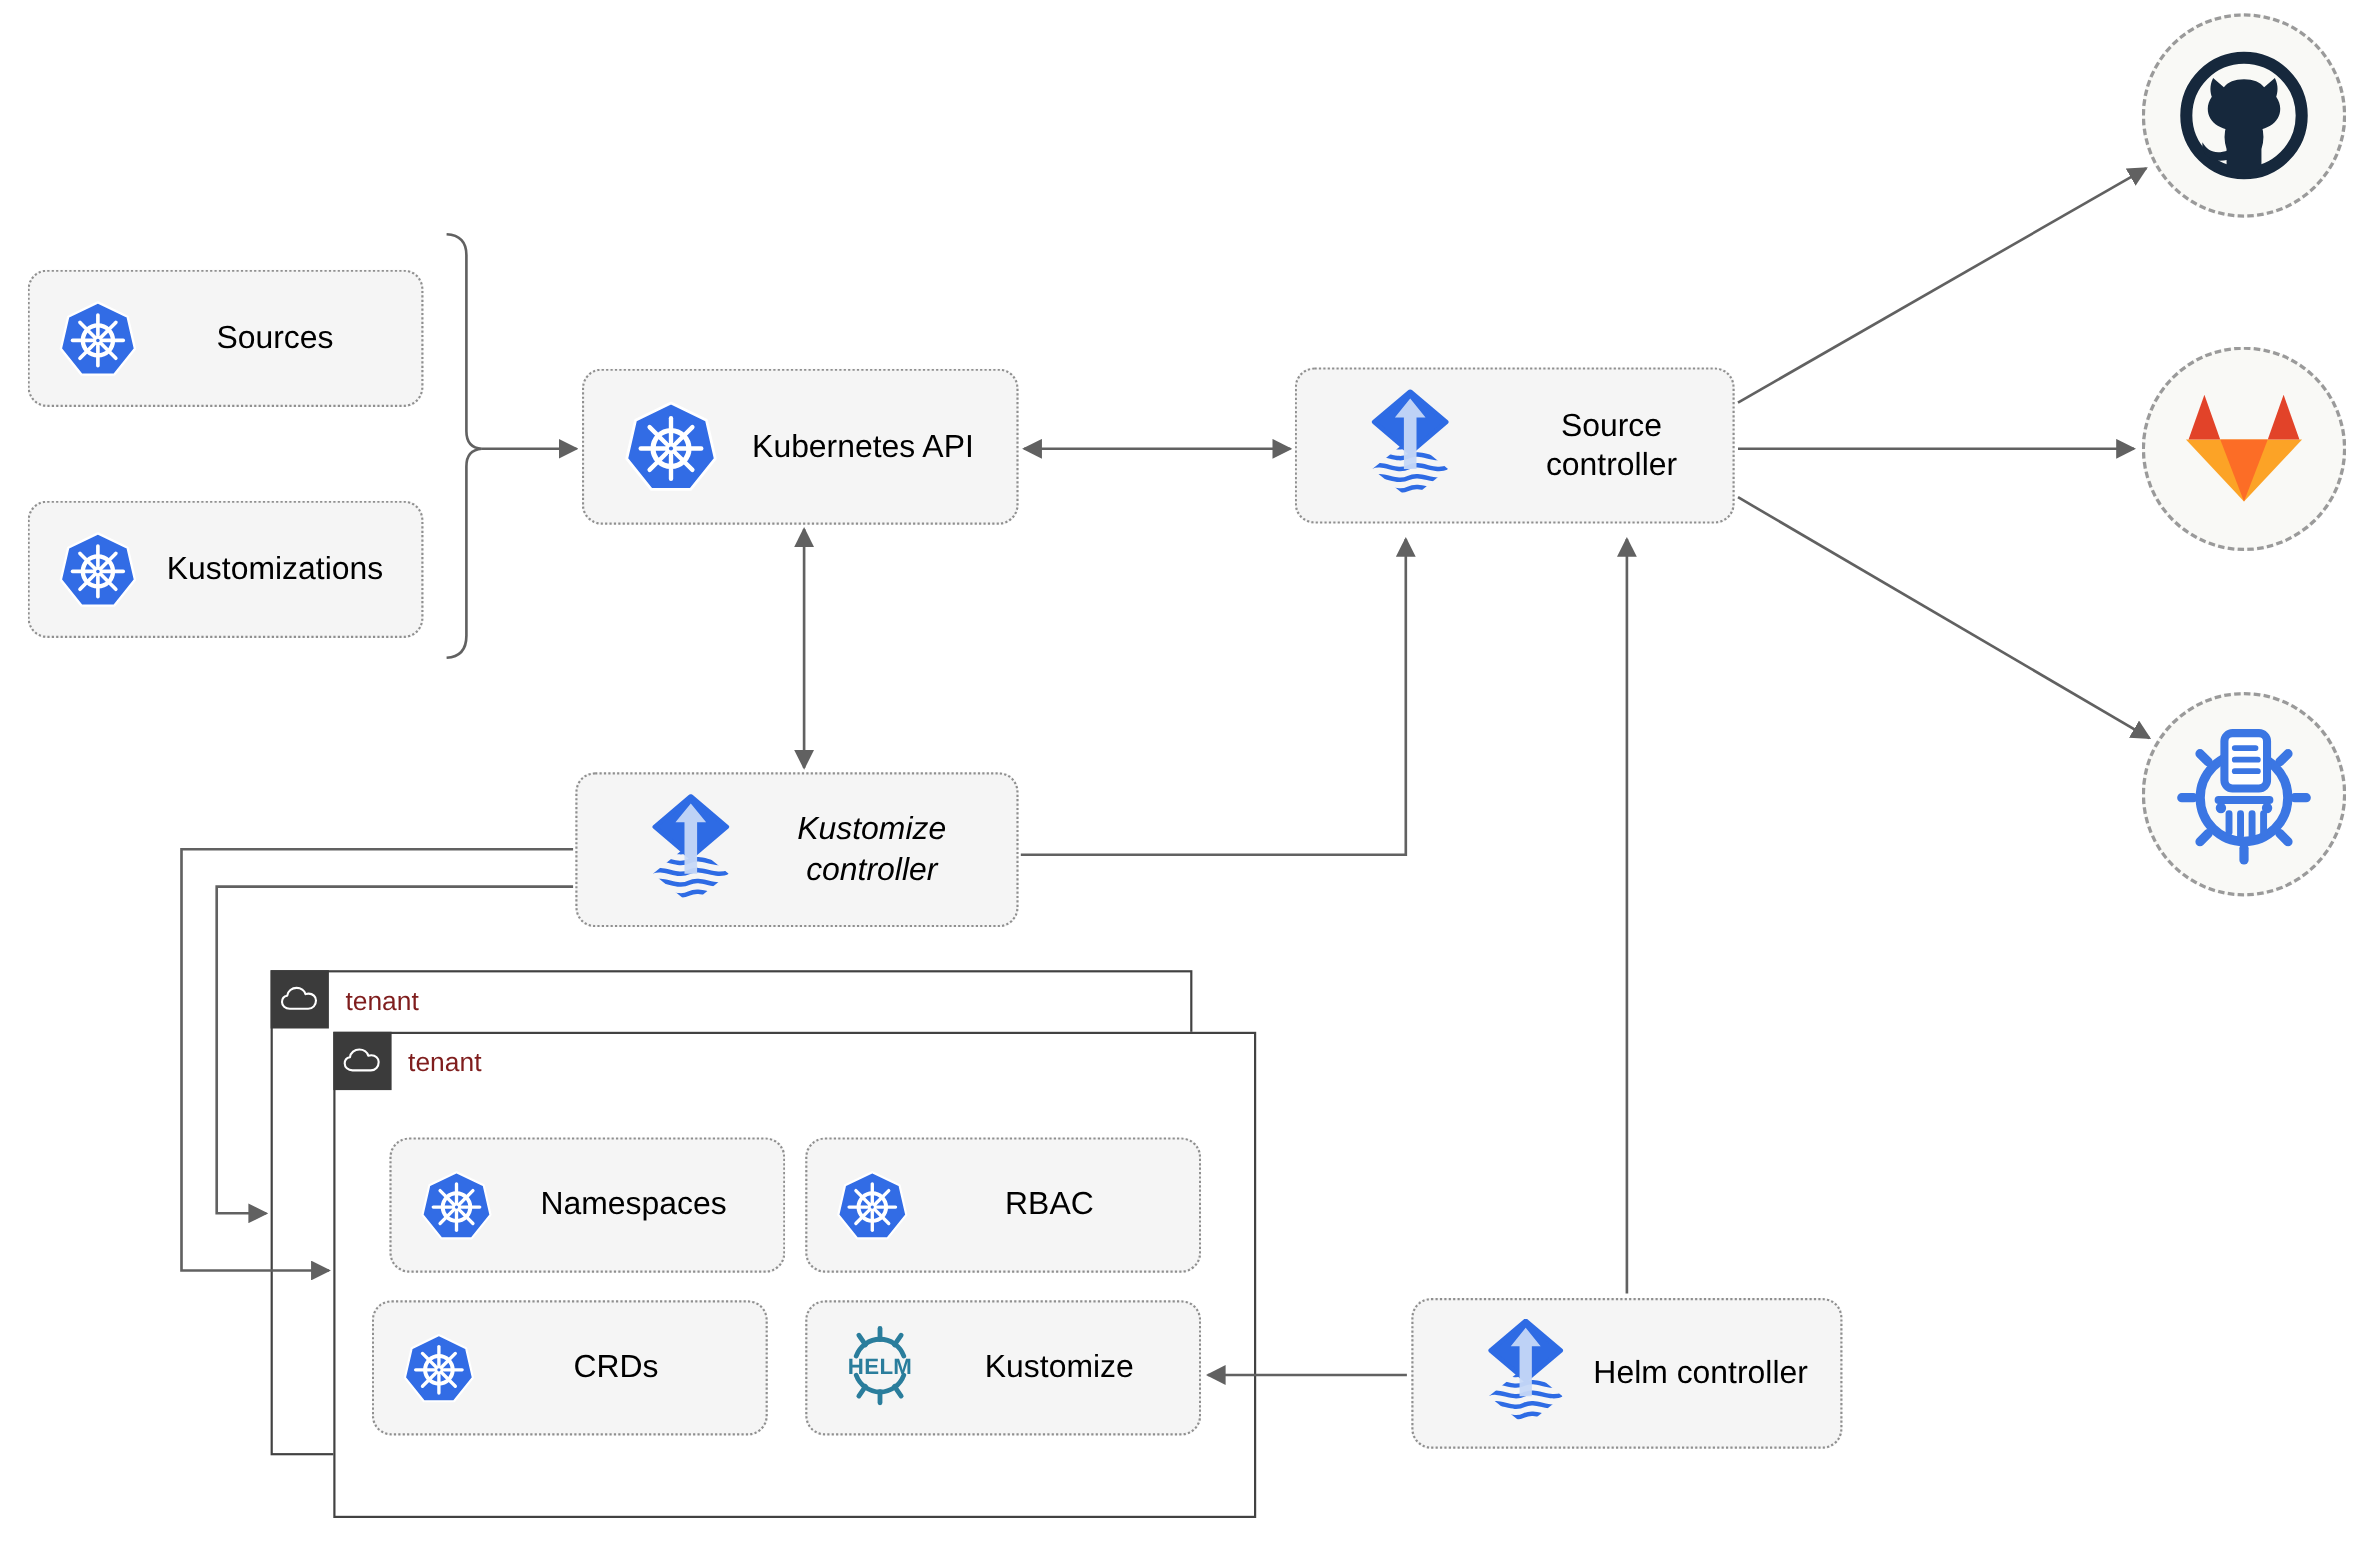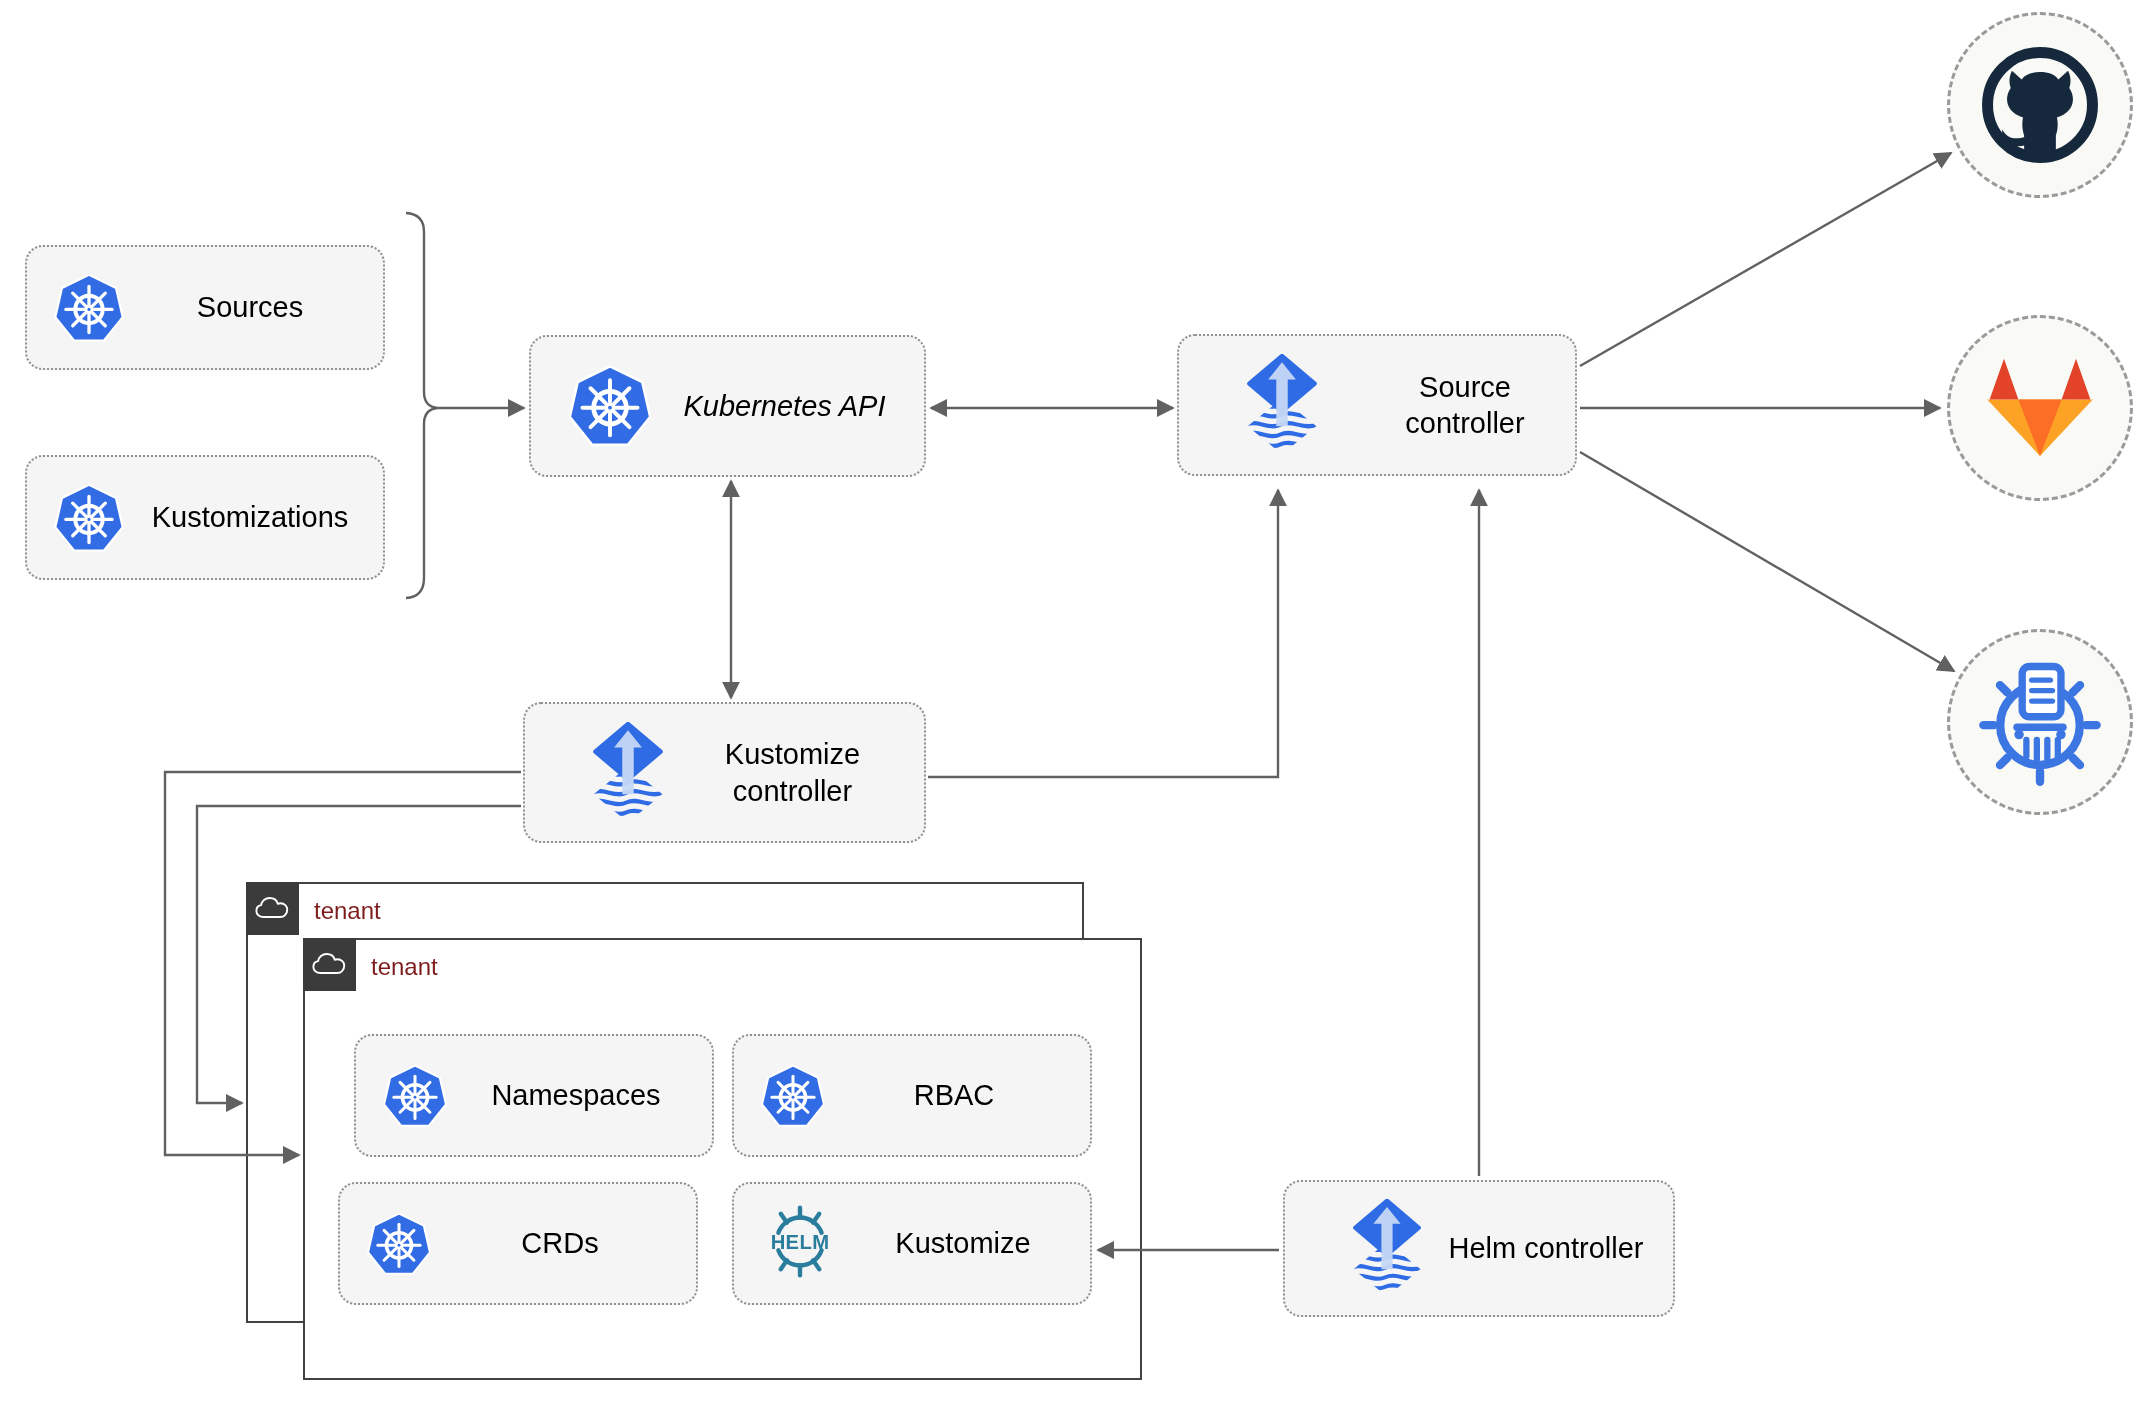--- a/index.html
+++ b/index.html
@@ -100,21 +100,21 @@
             <line x1="50" y1="20" x2="50" y2="45" transform="rotate(315 50 52)"></line>
     </g>
     <circle cx="50" cy="52" r="19" fill="none" stroke="#fff" stroke-width="5.5"></circle>
     <circle cx="50" cy="52" r="6.5" fill="#fff"></circle>
     <circle cx="50" cy="52" r="2.2" fill="#326ce5"></circle>
   </svg>
       </span>
     <div class="lbl">Kustomizations</div>
   </div>
 
-  <div class="node z3" style="left:529px; top:335px; width:397px; height:142px; padding-left:36px;font-style:italic;">
+  <div class="node z3" style="left:529px; top:335px; width:397px; height:142px; padding-left:36px;">
     <span class="icon-slot">
         <svg width="86" height="86" viewBox="0 0 100 100">
     <polygon points="50,4 12.5,22.1 3.2,62.7 29.2,95.2 70.8,95.2 96.8,62.7 87.5,22.1" fill="#326ce5" stroke="#fff" stroke-width="3" stroke-linejoin="round"></polygon>
     <g stroke="#fff" stroke-width="4.6" stroke-linecap="round">
       <line x1="50" y1="20" x2="50" y2="45" transform="rotate(0 50 52)"></line>
             <line x1="50" y1="20" x2="50" y2="45" transform="rotate(45 50 52)"></line>
             <line x1="50" y1="20" x2="50" y2="45" transform="rotate(90 50 52)"></line>
             <line x1="50" y1="20" x2="50" y2="45" transform="rotate(135 50 52)"></line>
             <line x1="50" y1="20" x2="50" y2="45" transform="rotate(180 50 52)"></line>
             <line x1="50" y1="20" x2="50" y2="45" transform="rotate(225 50 52)"></line>
@@ -144,21 +144,21 @@
       <path d="M6,98 C20,91 34,105 48,98 C62,91 76,105 92,98"></path>
       <path d="M6,110 C20,103 34,117 48,110 C62,103 76,117 92,110"></path>
     </g>
     <polygon points="50,2 90,36 50,70 10,36" fill="#2e6be4" stroke="#2e6be4" stroke-width="5" stroke-linejoin="round"></polygon>
     <polygon points="50,10 67,31 57,31 57,88 43,88 43,31 33,31" fill="#c6d8f7" opacity="0.95"></polygon>
   </svg>
       </span>
     <div class="lbl" style="max-width:230px;margin-left:40px;">Source controller</div>
   </div>
 
-  <div class="node z3" style="left:523px; top:702px; width:403px; height:141px; padding-left:62px;">
+  <div class="node z3" style="left:523px; top:702px; width:403px; height:141px; padding-left:62px;font-style:italic;">
     <span class="icon-slot">
         <svg width="82" height="102" viewBox="0 0 100 124">
     <defs>
             <clipPath id="fxclip">
               <polygon points="50,54 92,88 50,122 8,88"></polygon>
             </clipPath>
           </defs>
     <g clip-path="url(#fxclip)" stroke="#2e6be4" stroke-width="5" fill="none" stroke-linecap="round">
       <path d="M6,62 C20,55 34,69 48,62 C62,55 76,69 92,62"></path>
       <path d="M6,74 C20,67 34,81 48,74 C62,67 76,81 92,74"></path>

